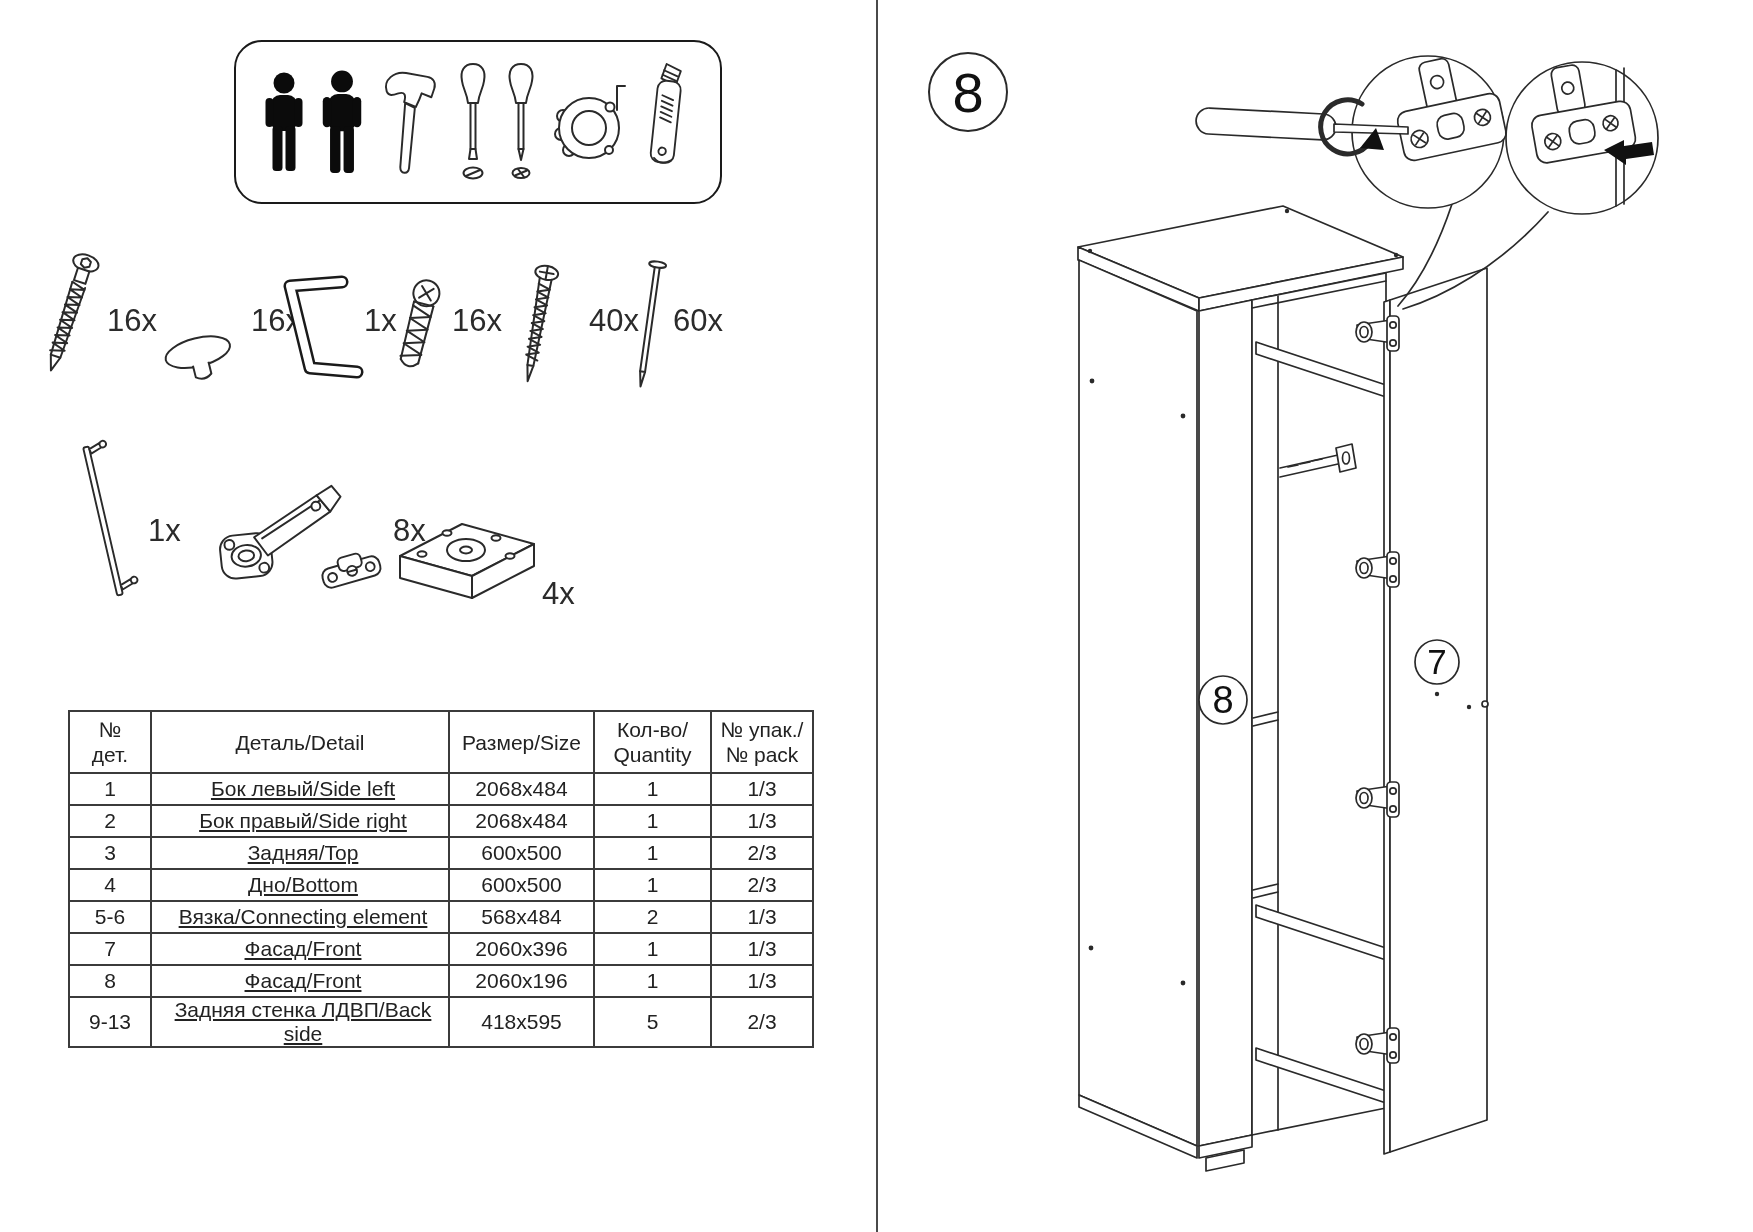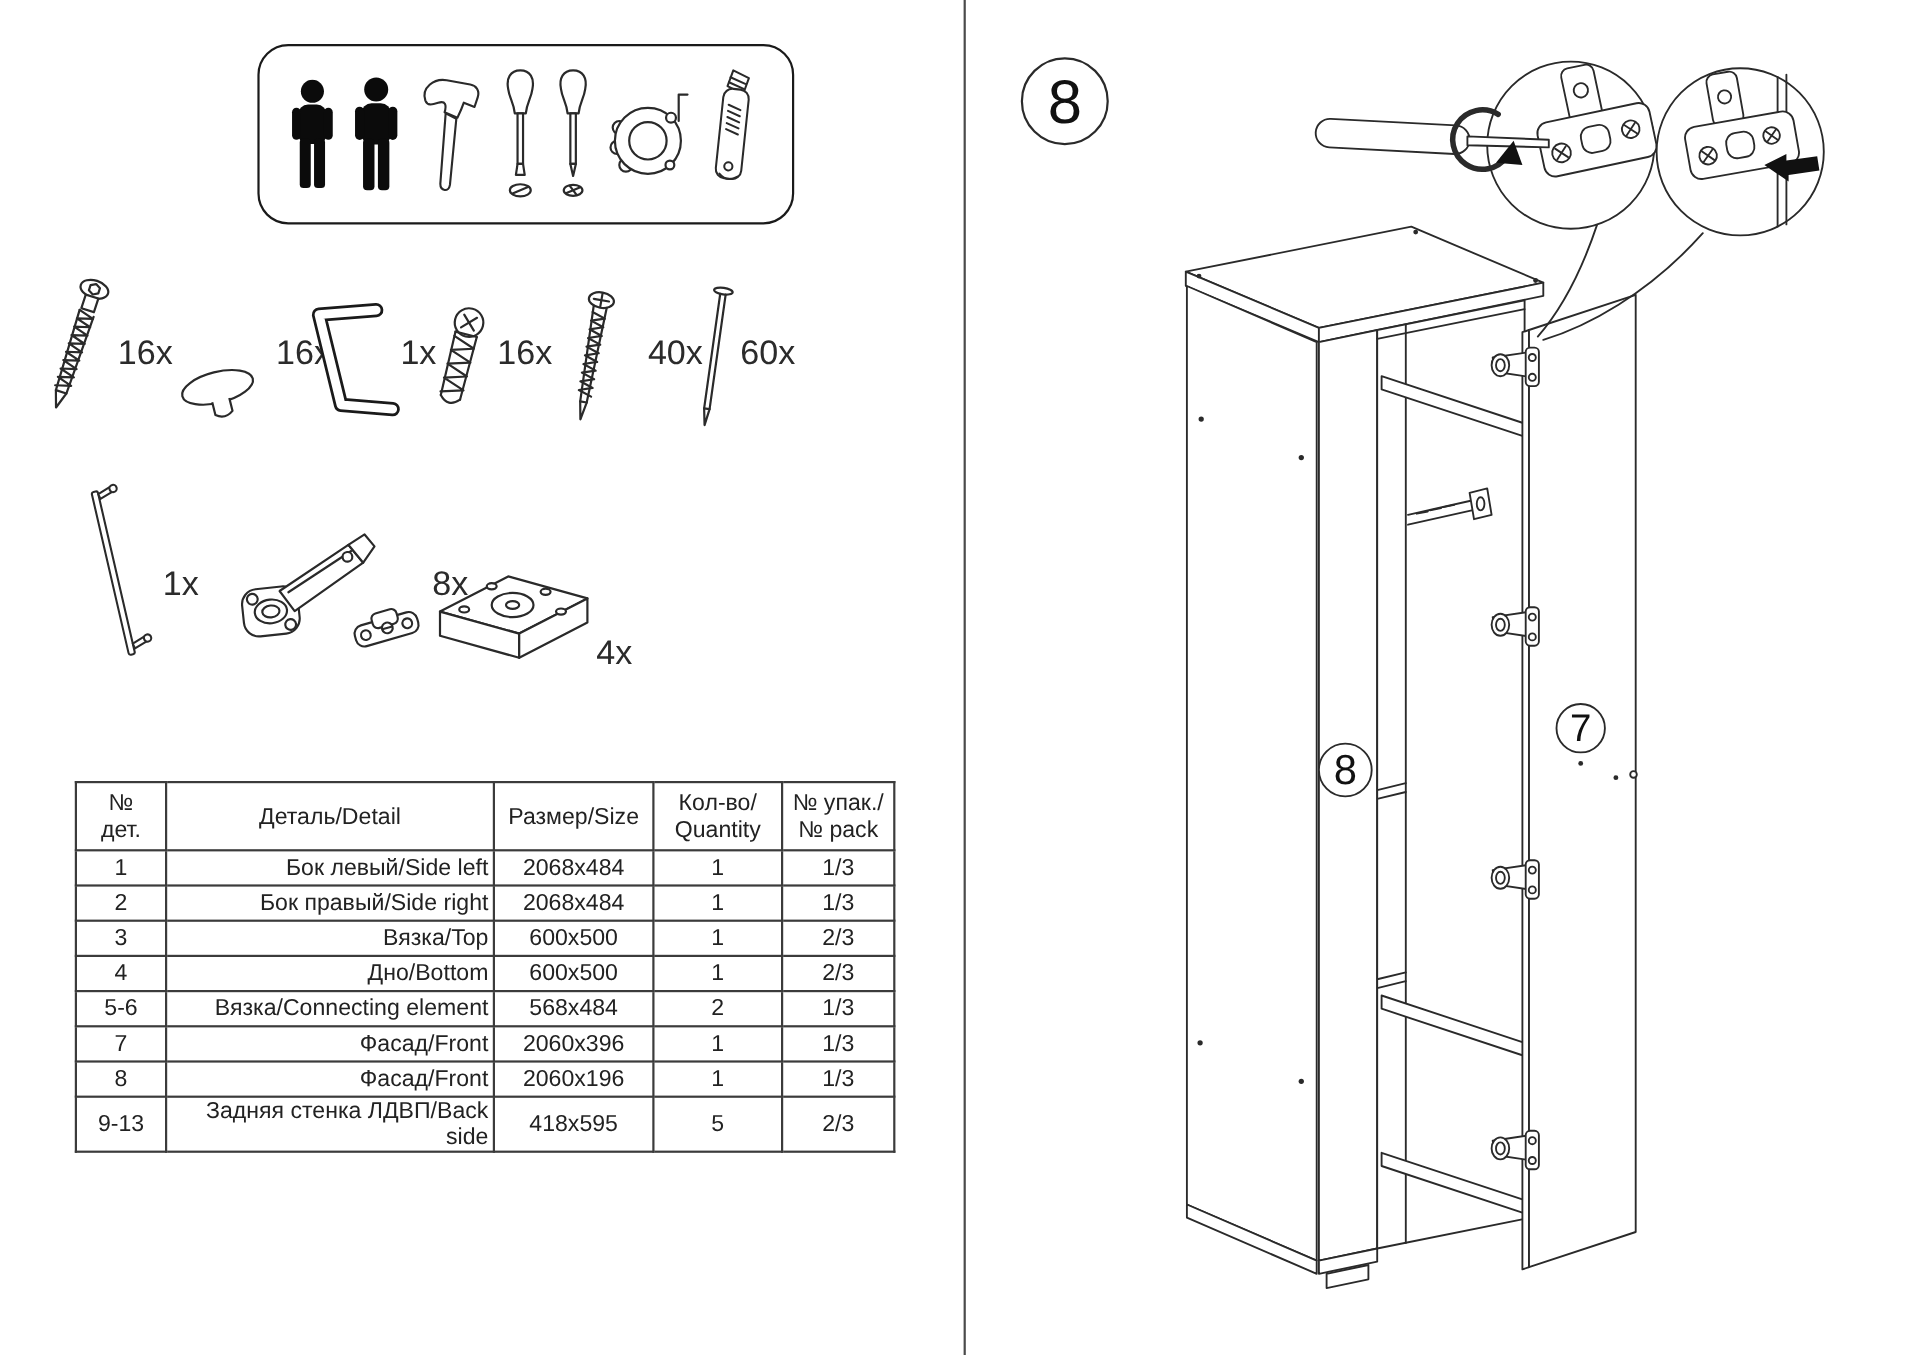--- a/index.html
+++ b/index.html
@@ -17,21 +17,21 @@
   .hw-item{position:absolute;display:flex;flex-direction:row;align-items:center;}
   .hw-icon{display:flex;align-items:flex-end;justify-content:center;}
   .qty{font-size:31px;color:#2b2b2b;line-height:40px;}
   
   .parts-table{position:absolute;left:68px;top:710px;width:744px;border-collapse:collapse;
                table-layout:fixed;font-size:21px;color:#222;}
   .parts-table th,.parts-table td{border:2px solid #3b3b3b;text-align:center;
                vertical-align:middle;padding:0 4px;overflow:hidden;}
   .parts-table th{font-weight:normal;white-space:pre-line;height:60px;line-height:25px;}
   .parts-table td{height:30px;}
-  .parts-table td.detail{text-align:right;padding-left:10px;}
+  .parts-table td.detail{text-align:center;padding-left:10px;text-decoration:underline;}
   
   .divider{position:absolute;left:876px;top:0;width:2px;height:1232px;background:#4a4a4a;}
   .step-circle{position:absolute;left:928px;top:52px;width:76px;height:76px;border:2px solid #2a2a2a;
                border-radius:50%;display:flex;align-items:center;justify-content:center;
                font-size:56px;color:#111;}
   .diagram-svg{position:absolute;left:890px;top:30px;}
   text.lbl{font-family:"Liberation Sans",sans-serif;fill:#111;}
 </style>
 </head>
 <body>
@@ -277,21 +277,21 @@
         </tr>
     <tr>
           <td>2</td>
           <td class="detail">Бок правый/Side right</td>
           <td>2068x484</td>
           <td>1</td>
           <td>1/3</td>
         </tr>
     <tr>
           <td>3</td>
-          <td class="detail">Вязка/Top</td>
+          <td class="detail">Задняя/Top</td>
           <td>600x500</td>
           <td>1</td>
           <td>2/3</td>
         </tr>
     <tr>
           <td>4</td>
           <td class="detail">Дно/Bottom</td>
           <td>600x500</td>
           <td>1</td>
           <td>2/3</td>

